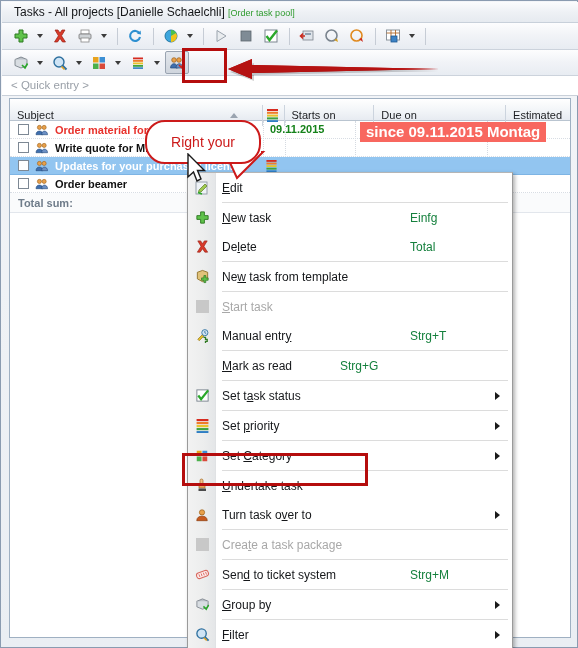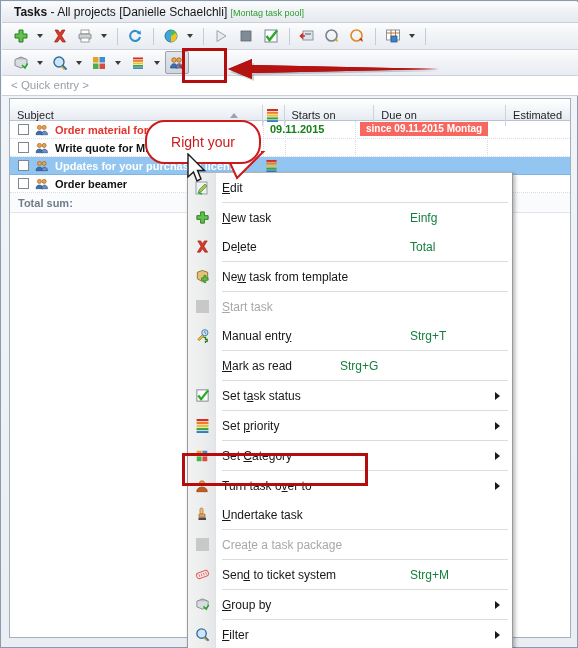--- a/index.html
+++ b/index.html
@@ -26,21 +26,21 @@
     position:absolute;left:1px;top:1px;width:576px;height:21px;
     box-sizing:border-box;
     background:linear-gradient(to bottom,#fbfcfd 0%,#eef1f5 50%,#e6eaf0 100%);
     border-bottom:1px solid #c8d0da;
     padding:3px 0 0 12px;
     white-space:nowrap;
     overflow:hidden;
     font-size:12px;
     color:#15171a;
   }
-  .t-bold{font-weight:bold;}
+  .t-bold{font-weight:normal;}
   .t-green{color:#2e9b2e;font-size:9px;}
 
   
   .toolbar{
     position:absolute;left:1px;width:576px;height:27px;
     box-sizing:border-box;
     background:linear-gradient(to bottom,#fdfdfe 0%,#f1f3f7 48%,#e8ecf2 100%);
     border-bottom:1px solid #ccd3dc;
     display:flex;align-items:center;
     padding-left:7px;
@@ -119,21 +119,21 @@
   .subj{flex:none;white-space:nowrap;overflow:hidden;}
   .row.sel{background:#92c5f0;color:#ffffff;border-bottom:1px solid #7db4e4;}
   .c-red{color:#e8322c;}
   .c-black{color:#111111;}
 
   .date-start{
     position:absolute;left:260px;top:2px;color:#15821a;font-weight:bold;font-size:11px;
   }
   .date-due{
     position:absolute;left:350px;top:1px;
-    background:#f8675f;color:#ffffff;font-weight:bold;font-size:10px;
+    background:#f8675f;color:#ffffff;font-weight:bold;font-size:15px;
     padding:1px 6px 2px 6px;white-space:nowrap;
   }
   .totalrow{
     position:relative;height:19px;display:flex;align-items:center;
     color:#6f7c8a;font-weight:bold;font-size:11px;padding-left:8px;
     background:#fafbfc;border-bottom:1px solid #e2e6ec;
   }
 
   
   .ctxmenu{
@@ -196,21 +196,21 @@
     position:absolute;left:185px;top:152px;z-index:63;
   }
 </style>
 </head>
 <body>
 
 <div id="app">
   <div class="win-frame">
 
     <div class="titlebar">
-      <span class="t-bold">Tasks</span><span> - All projects [Danielle Schaelchli] </span><span class="t-green">[Montag task pool]</span>
+      <span class="t-bold">Tasks</span><span> - All projects [Danielle Schaelchli] </span><span class="t-green">[Order task pool]</span>
     </div>
 
     <div class="toolbar" id="toolbar1">
       <div class="tb-btn">
         <svg width="16" height="16" viewBox="0 0 16 16">
             <path d="M6 2h4v4h4v4h-4v4H6v-4H2V6h4z" fill="#5fc24a" stroke="#2f7a22" stroke-width="1"></path>
           </svg>
       </div>
       <div class="tb-arrow">
           <i></i>
@@ -564,38 +564,38 @@
               <rect x="8.5" y="8.5" width="5.5" height="5.5" fill="#d94a3a"></rect>
             </svg>
         </span>
         <span class="mlabel">Set <u class="mn">C</u>ategory</span>
         <span class="marrow"></span>
       </div>
       <div class="msep"></div>
 
       <div class="mi">
         <span class="micon">
-          <svg width="14" height="14" viewBox="0 0 16 16">
-              <circle cx="8" cy="5" r="3" fill="#e8a04a" stroke="#9b5f19" stroke-width=".8"></circle>
-              <path d="M2 14.5c0-3.6 2.7-5.2 6-5.2s6 1.6 6 5.2z" fill="#c85a1e" stroke="#8a3d10" stroke-width=".8"></path>
-            </svg>
-        </span>
-        <span class="mlabel">Turn task o<u class="mn">v</u>er to</span>
-        <span class="marrow"></span>
-      </div>
-
-      <div class="mi">
-        <span class="micon">
           <svg width="13" height="15" viewBox="0 0 13 15">
               <rect x="4" y="1" width="3" height="6" rx="1.5" fill="#f0c08a" stroke="#a06820" stroke-width=".7"></rect>
               <path d="M3 7h6v3H3z" fill="#e8a860" stroke="#a06820" stroke-width=".7"></path>
               <rect x="2.5" y="10.5" width="7.5" height="2.5" fill="#4a4a4a"></rect>
             </svg>
         </span>
         <span class="mlabel"><u class="mn">U</u>ndertake task</span>
+      </div>
+
+      <div class="mi">
+        <span class="micon">
+          <svg width="14" height="14" viewBox="0 0 16 16">
+              <circle cx="8" cy="5" r="3" fill="#e8a04a" stroke="#9b5f19" stroke-width=".8"></circle>
+              <path d="M2 14.5c0-3.6 2.7-5.2 6-5.2s6 1.6 6 5.2z" fill="#c85a1e" stroke="#8a3d10" stroke-width=".8"></path>
+            </svg>
+        </span>
+        <span class="mlabel">Turn task o<u class="mn">v</u>er to</span>
+        <span class="marrow"></span>
       </div>
       <div class="msep"></div>
 
       <div class="mi dis">
         <span class="micon">
           <span class="grey-sq" style="display:block;width:13px;height:13px;background:#c8c8c8;"></span>
         </span>
         <span class="mlabel">Crea<u class="mn">t</u>e a task package</span>
       </div>
       <div class="msep"></div>

